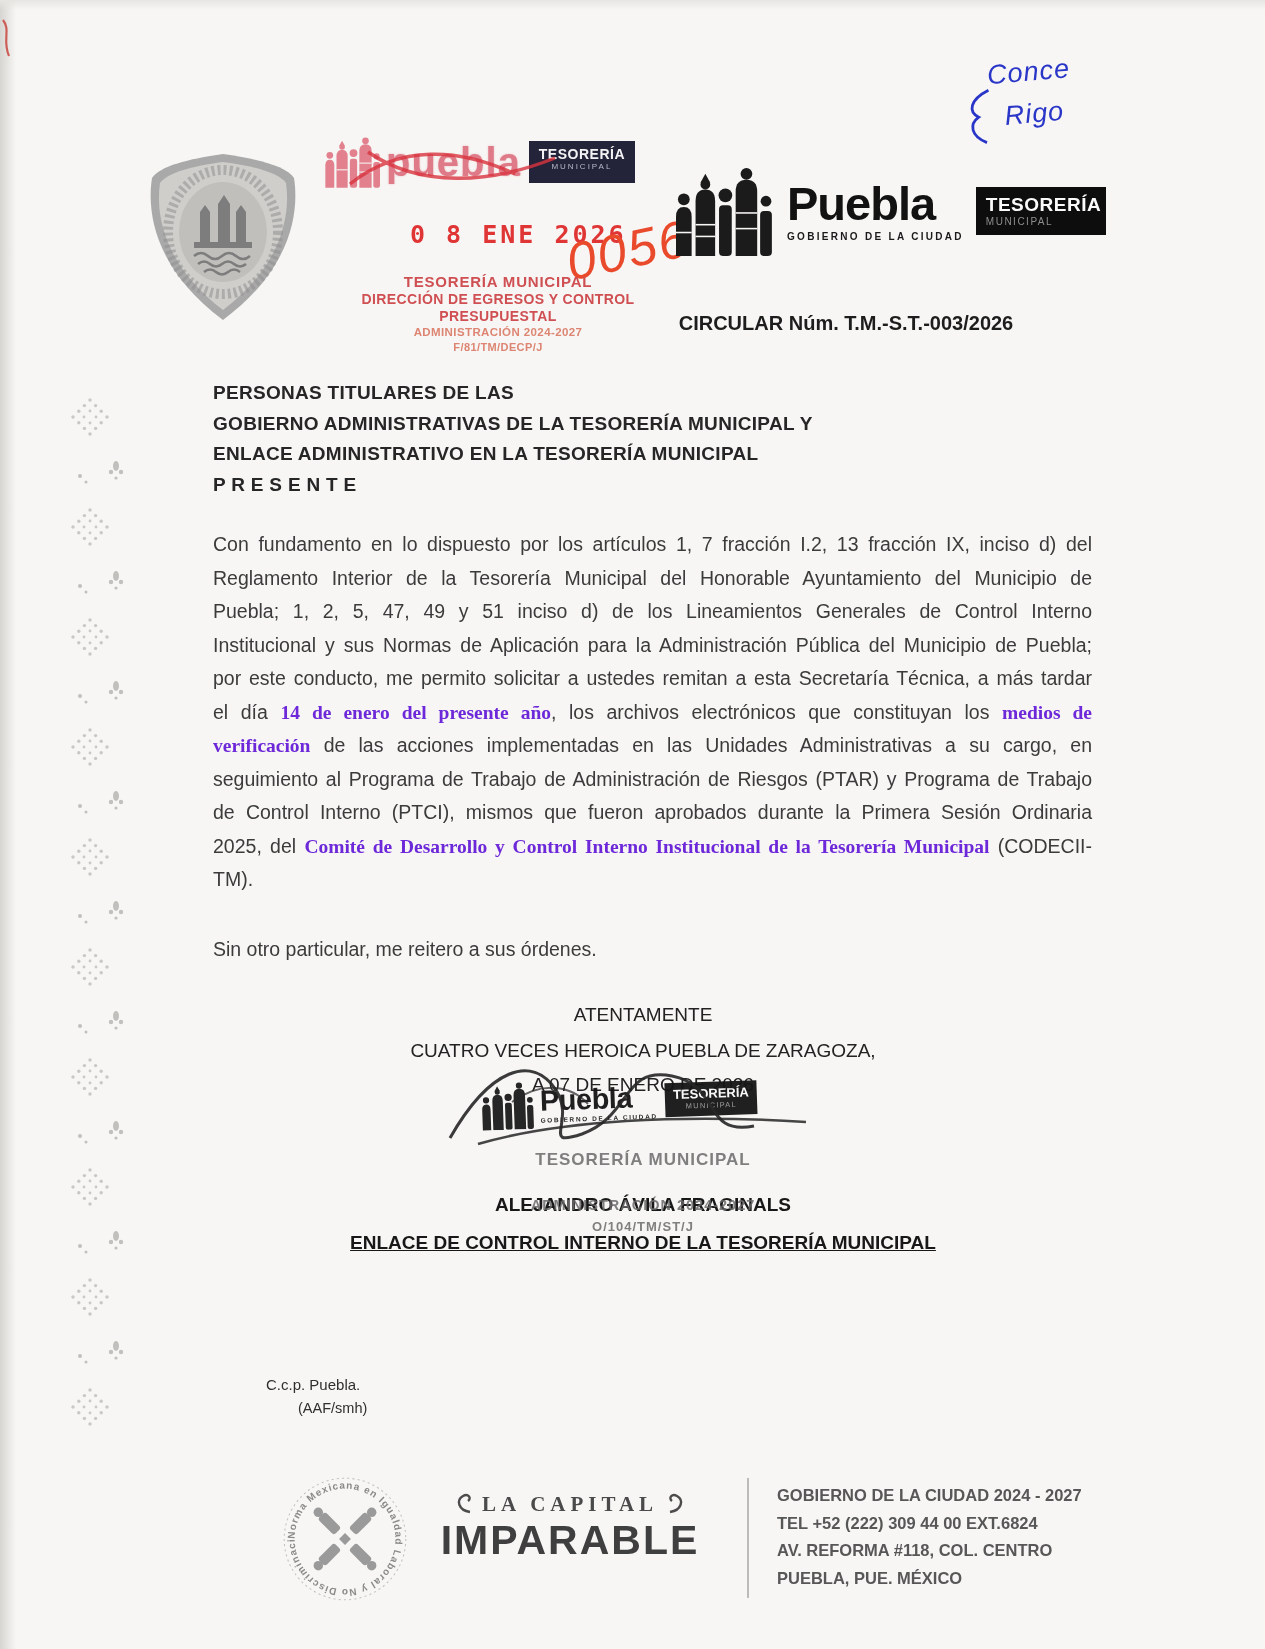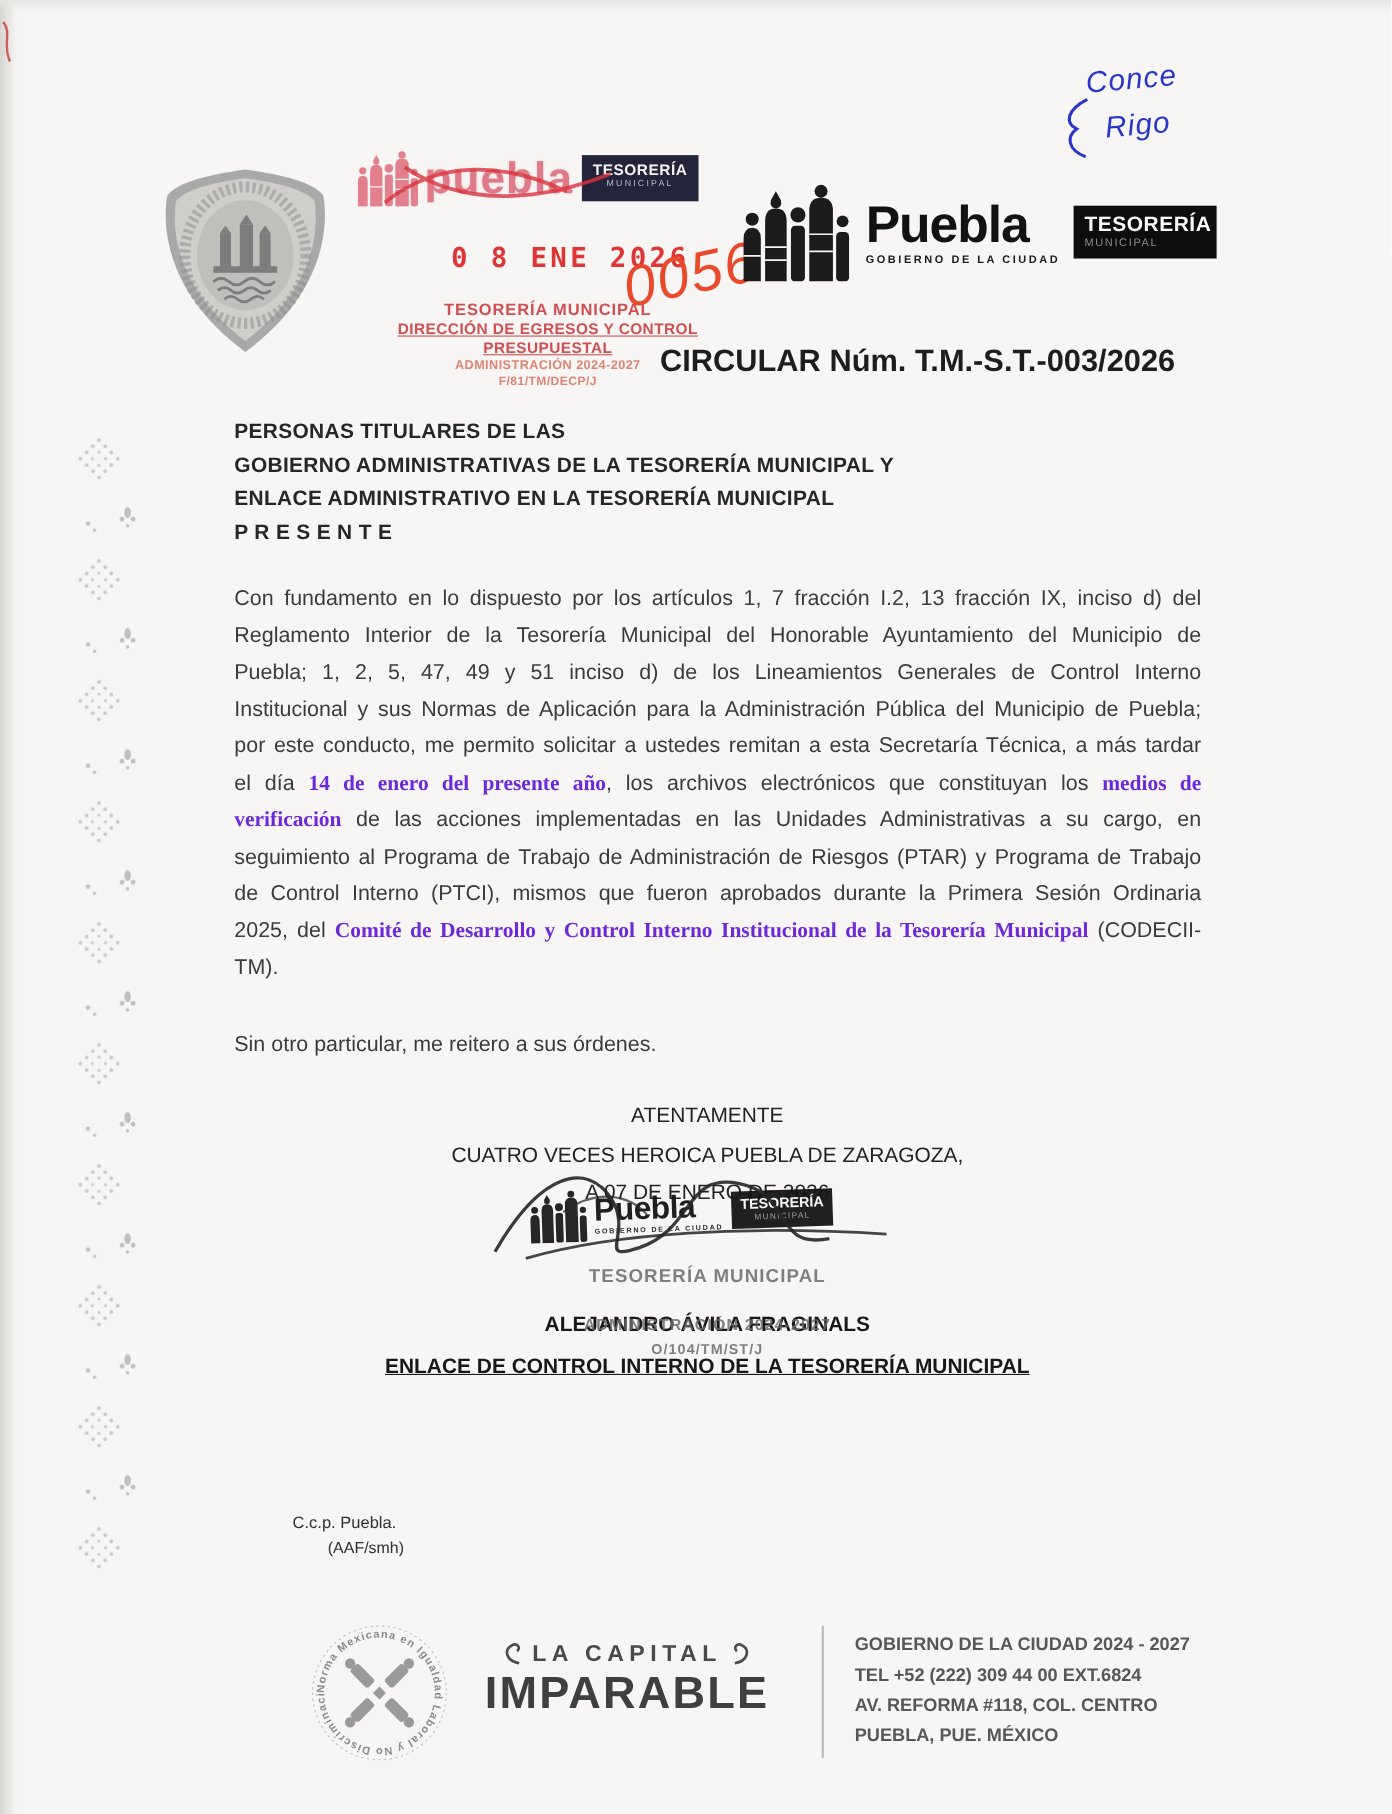--- a/index.html
+++ b/index.html
@@ -33,36 +33,36 @@
   .rs-box{margin-left:8px;width:106px;height:42px;background:#23233a;text-align:center;padding-top:5px;box-sizing:border-box;}
   .rs-box-t{color:#f3f3f5;font-weight:800;font-size:14px;letter-spacing:.5px;}
   .rs-box-m{color:#b9b9c9;font-size:8px;letter-spacing:2px;}
   .rs-scribble{position:absolute;left:18px;top:-4px;}
   .rs-date{position:absolute;left:88px;top:84px;color:#e03535;
     font-family:"DejaVu Sans Mono",monospace;font-weight:700;font-size:25px;letter-spacing:3px;}
   .rs-folio{position:absolute;left:244px;top:84px;color:#ea4a2c;font-size:52px;
     font-style:italic;font-weight:500;transform:rotate(-12deg);letter-spacing:2px;}
   .rs-lines{position:absolute;left:0;top:136px;width:352px;text-align:center;}
   .rs-l0{font-size:15px;font-weight:700;color:#cf4f52;letter-spacing:.8px;line-height:19px;}
-  .rs-l1,.rs-l2{font-size:14px;font-weight:700;color:#cf4f52;letter-spacing:.4px;line-height:17px;text-decoration:underline;}
+  .rs-l1,.rs-l2{font-size:14px;font-weight:700;color:#cf4f52;letter-spacing:.4px;line-height:17px;}
   .rs-l3{font-size:11.5px;font-weight:600;color:#dd8572;line-height:15px;letter-spacing:.4px;}
   .rs-l4{font-size:11px;font-weight:600;color:#dd8572;line-height:14px;letter-spacing:.4px;}
 
   
   .hdr-logo{left:665px;top:166px;display:flex;align-items:center;}
   .hl-textcol{margin-left:10px;}
   .hl-brand{font-size:47px;font-weight:800;color:#121212;line-height:48px;letter-spacing:-1px;}
   .hl-sub{font-size:10px;font-weight:700;letter-spacing:2.3px;color:#1a1a1a;margin-top:3px;}
   .hl-box{margin-left:12px;width:130px;height:48px;background:#0d0d0d;text-align:left;
     padding:7px 0 0 10px;box-sizing:border-box;}
   .hl-box-t{color:#fafafa;font-weight:800;font-size:19px;letter-spacing:.5px;}
   .hl-box-m{color:#8e8e8e;font-size:10px;letter-spacing:1.5px;}
 
-  .circular-num{left:600px;top:312px;width:492px;text-align:left;
-    font-size:28px;font-weight:800;color:#1d1d1d;}
+  .circular-num{left:600px;top:312px;width:492px;text-align:center;
+    font-size:20px;font-weight:800;color:#1d1d1d;}
 
   .addressee{left:213px;top:378px;font-size:19px;font-weight:700;color:#262626;
     line-height:30.5px;letter-spacing:.3px;}
 
   .body-text{left:213px;top:528px;width:879px;font-size:19.5px;line-height:33.5px;
     text-align:justify;color:#3b3b3b;word-spacing:2px;}
   .body-text b{color:#6d28d9;font-family:Liberation Serif, serif;}
   .closing{left:213px;top:938px;font-size:19.5px;color:#3b3b3b;}
 
   .sig-block{left:193px;top:1004px;width:900px;text-align:center;
@@ -88,21 +88,21 @@
 
   .sig-name{left:193px;top:1194px;width:900px;text-align:center;
     font-size:19px;font-weight:800;color:#181818;z-index:5;}
   .sig-title{left:193px;top:1232px;width:900px;text-align:center;
     font-size:19px;font-weight:800;color:#181818;text-decoration:underline;}
 
   .cc-1{left:266px;top:1376px;font-size:15px;color:#2f2f2f;}
   .cc-2{left:298px;top:1400px;font-size:14.5px;color:#2f2f2f;}
 
   .capital{left:420px;top:1492px;width:300px;text-align:center;color:#464646;}
-  .cap-row1{display:flex;align-items:center;justify-content:center;gap:8px;}
+  .cap-row1{display:flex;align-items:flex-start;justify-content:center;gap:8px;font-family:Liberation Serif, serif;}
   .cap-l1{font-size:21px;font-weight:800;letter-spacing:5px;color:#4a4a4a;}
   .cap-l2{font-size:41px;font-weight:800;letter-spacing:2px;color:#3f3f3f;margin-top:0px;}
 
   .footer-divider{left:747px;top:1478px;width:2px;height:120px;background:#bdbbb9;}
   .footer-lines{left:777px;top:1482px;font-size:16.5px;font-weight:700;color:#575757;line-height:27.5px;}
 </style>
 </head>
 <body>
 
 <div class="page">

